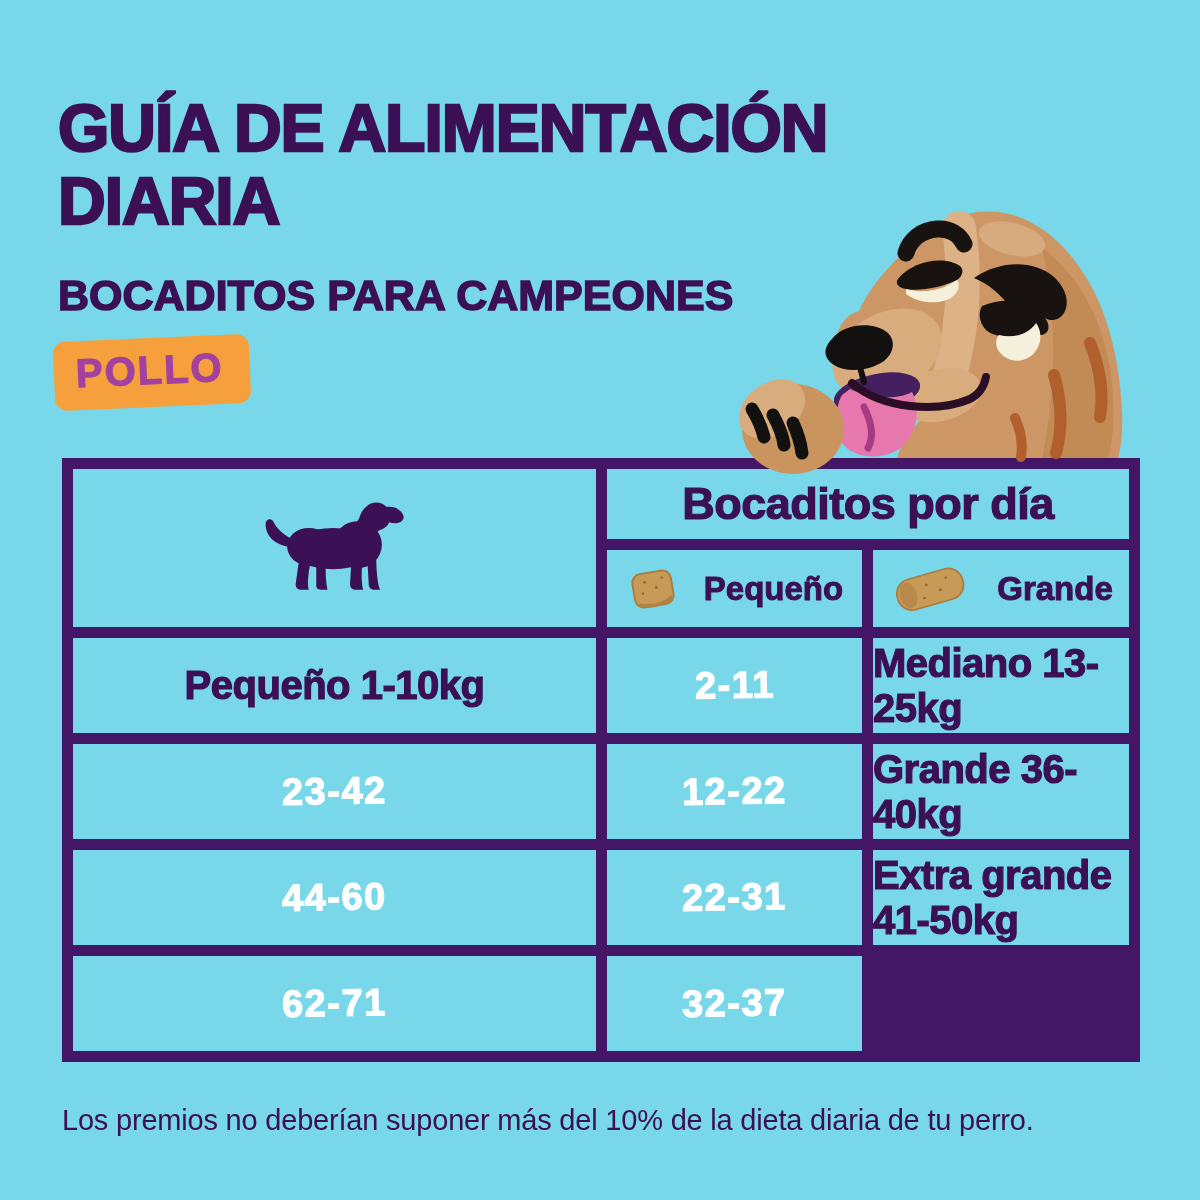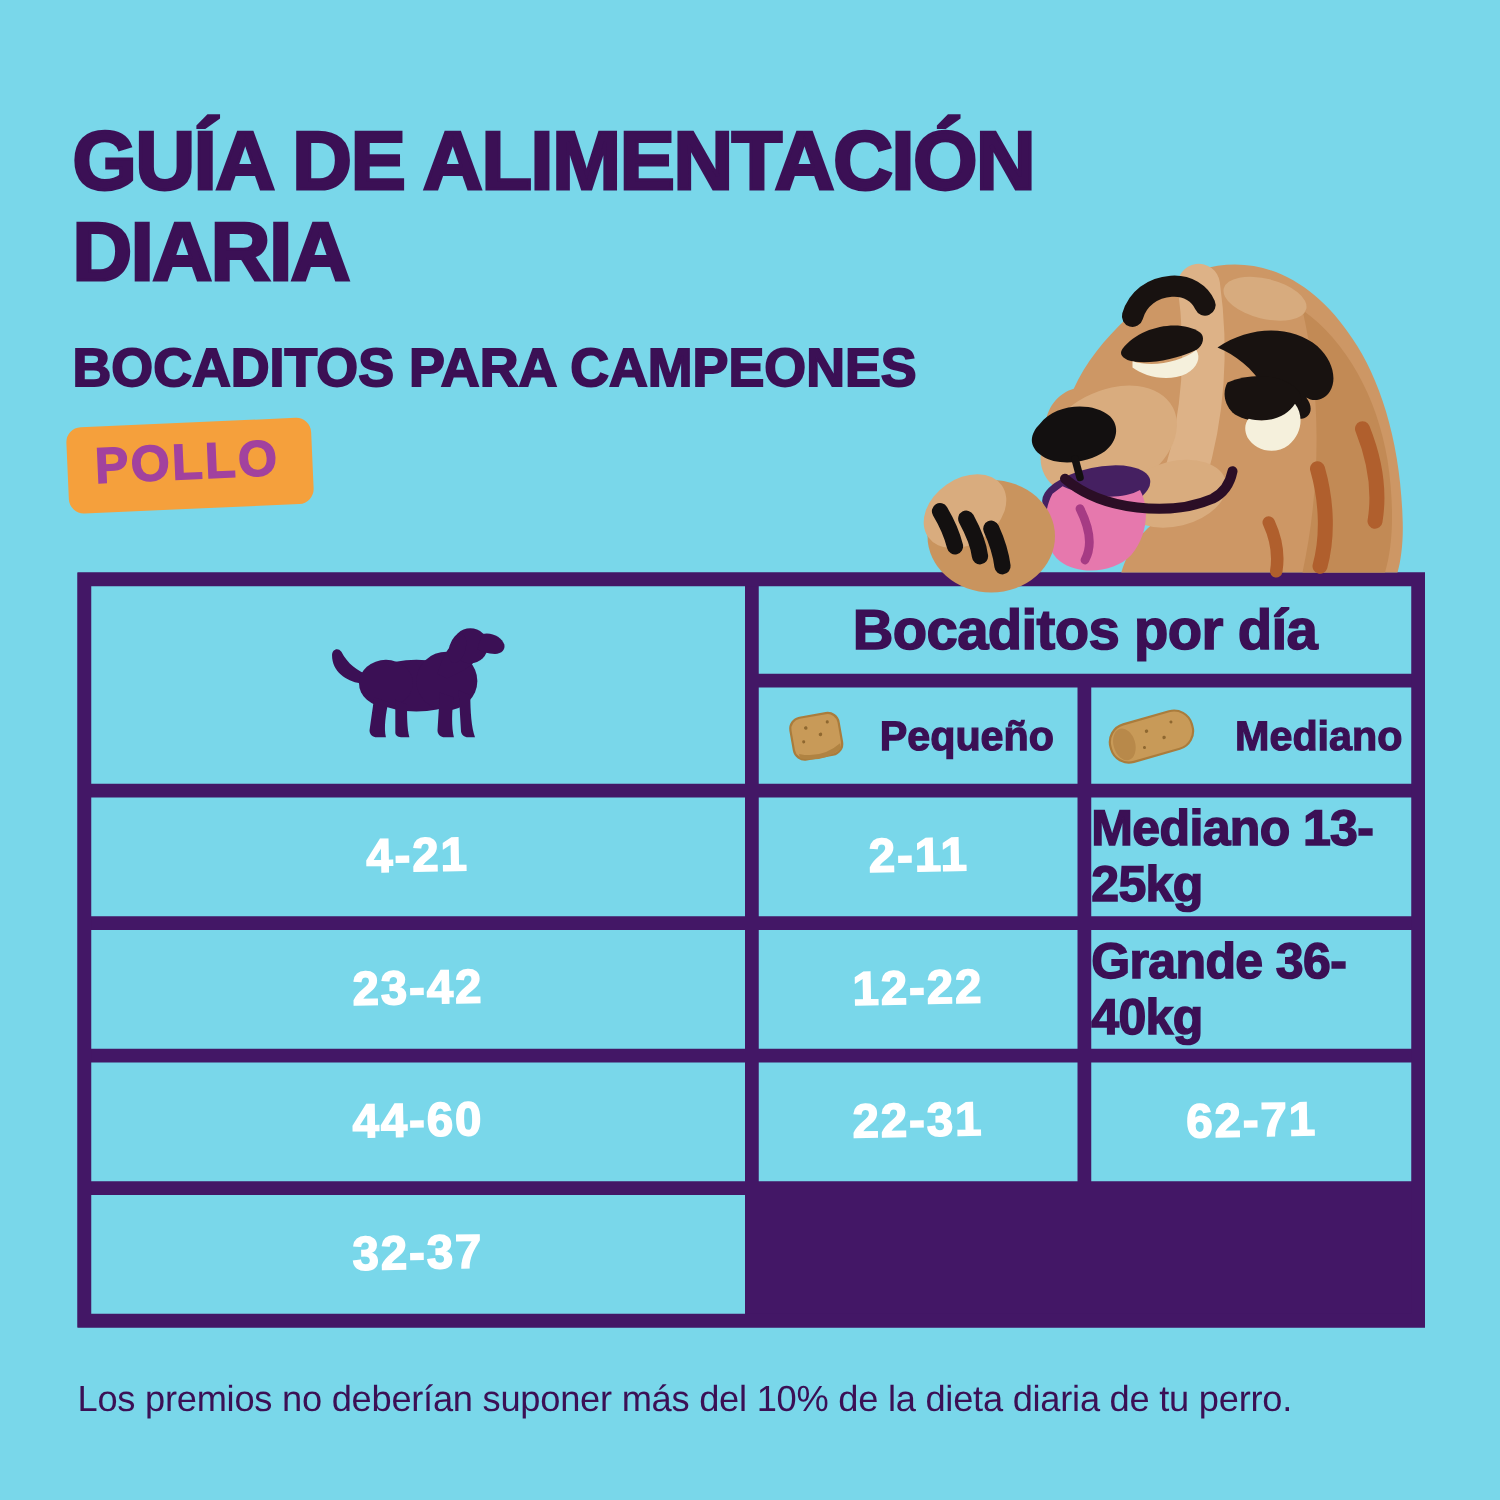--- a/index.html
+++ b/index.html
@@ -190,25 +190,25 @@
       <svg width="84" height="52" viewBox="0 0 96 60" aria-hidden="true">
         <g transform="rotate(-16 48 30)">
           <rect x="8" y="12" width="78" height="36" rx="17" fill="#c89a58" stroke="#aa7c3c" stroke-width="2"></rect>
           <ellipse cx="21" cy="30" rx="10" ry="15" fill="#b8894a"></ellipse>
           <circle cx="44" cy="24" r="1.6" fill="#8f6830"></circle>
           <circle cx="58" cy="34" r="1.6" fill="#8f6830"></circle>
           <circle cx="68" cy="22" r="1.4" fill="#8f6830"></circle>
           <circle cx="38" cy="38" r="1.4" fill="#8f6830"></circle>
         </g>
       </svg>
-      <span class="col-head-label">Mediano</span>
-    </div>
-
-    <div class="cell">
-      <span class="num">4-21</span>
+      <span class="col-head-label">Grande</span>
+    </div>
+
+    <div class="cell">
+      <span class="row-label">Pequeño 1-10kg</span>
     </div>
     <div class="cell">
       <span class="num">2-11</span>
     </div>
 
     <div class="cell">
       <span class="row-label">Mediano 13-25kg</span>
     </div>
     <div class="cell">
       <span class="num">23-42</span>
@@ -221,20 +221,23 @@
       <span class="row-label">Grande 36-40kg</span>
     </div>
     <div class="cell">
       <span class="num">44-60</span>
     </div>
     <div class="cell">
       <span class="num">22-31</span>
     </div>
 
     <div class="cell">
+      <span class="row-label">Extra grande 41-50kg</span>
+    </div>
+    <div class="cell">
       <span class="num">62-71</span>
     </div>
     <div class="cell">
       <span class="num">32-37</span>
     </div>
 
   </div>
 
   <div class="footer-note">Los premios no deberían suponer más del 10% de la dieta diaria de tu perro.</div>
 

